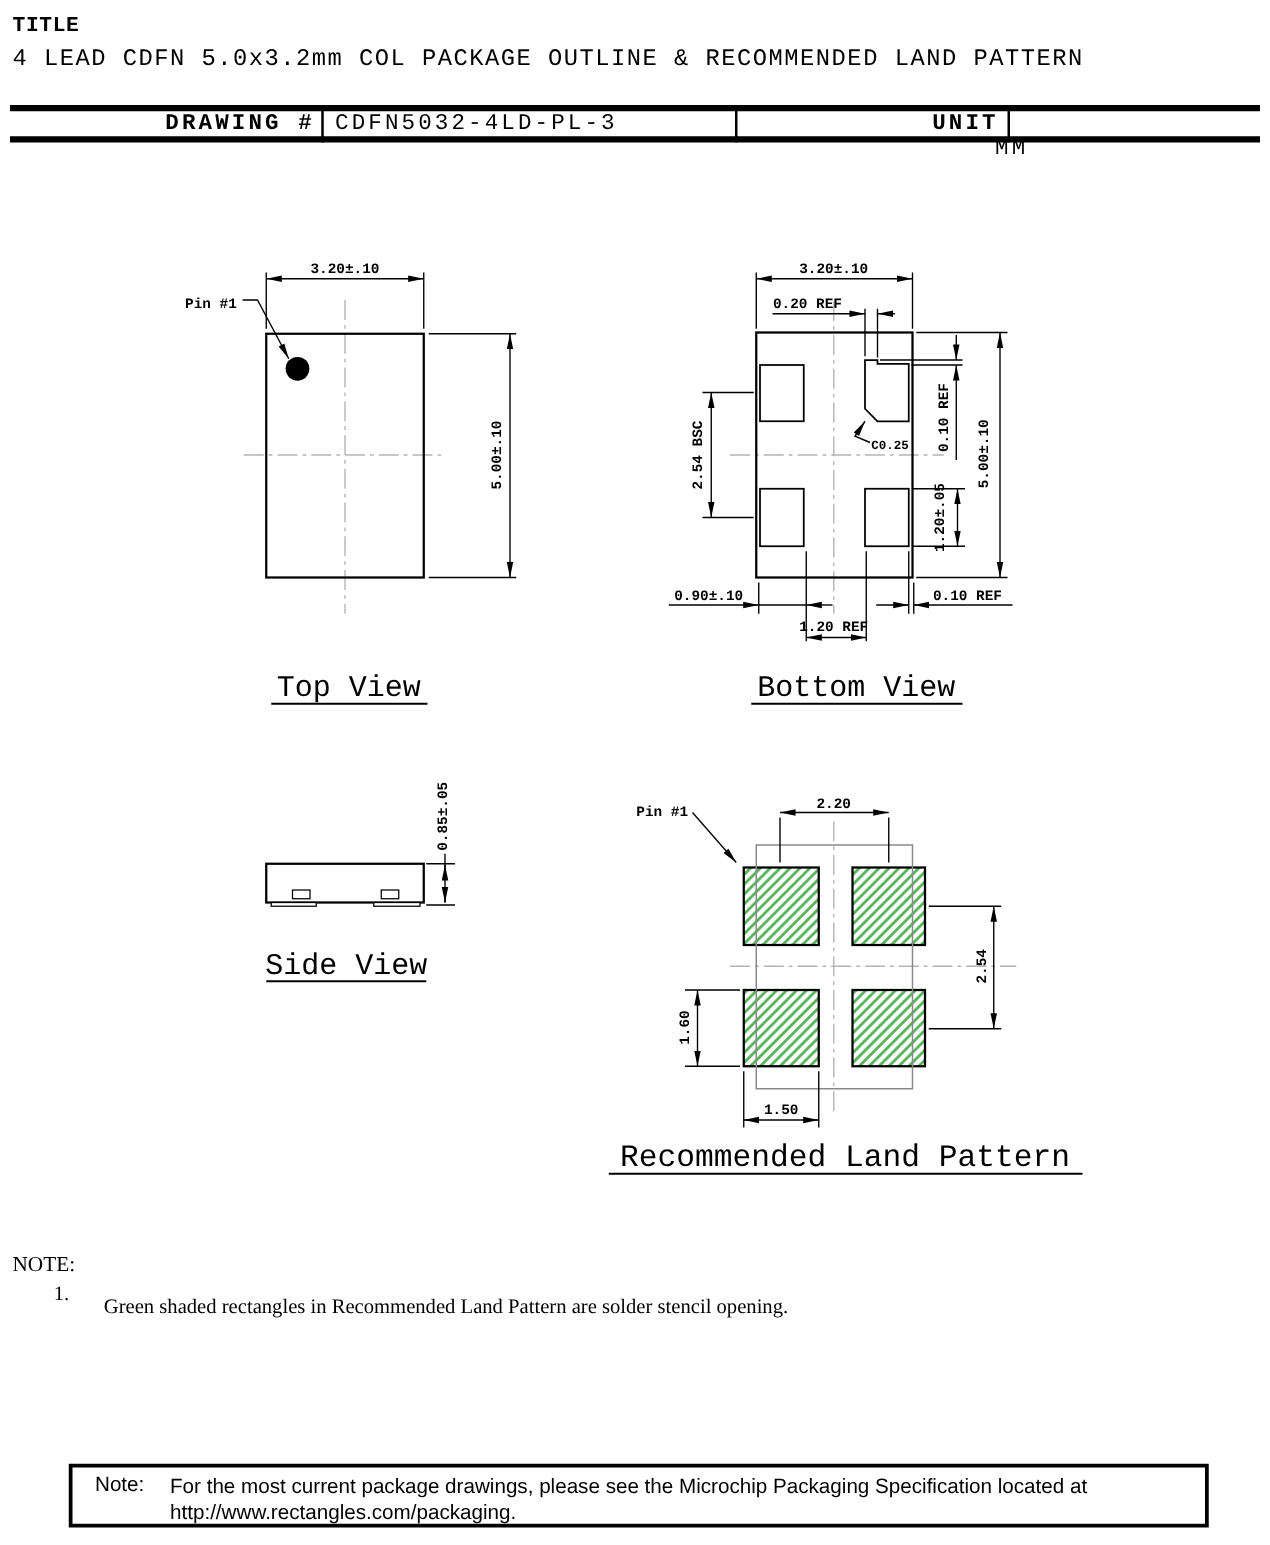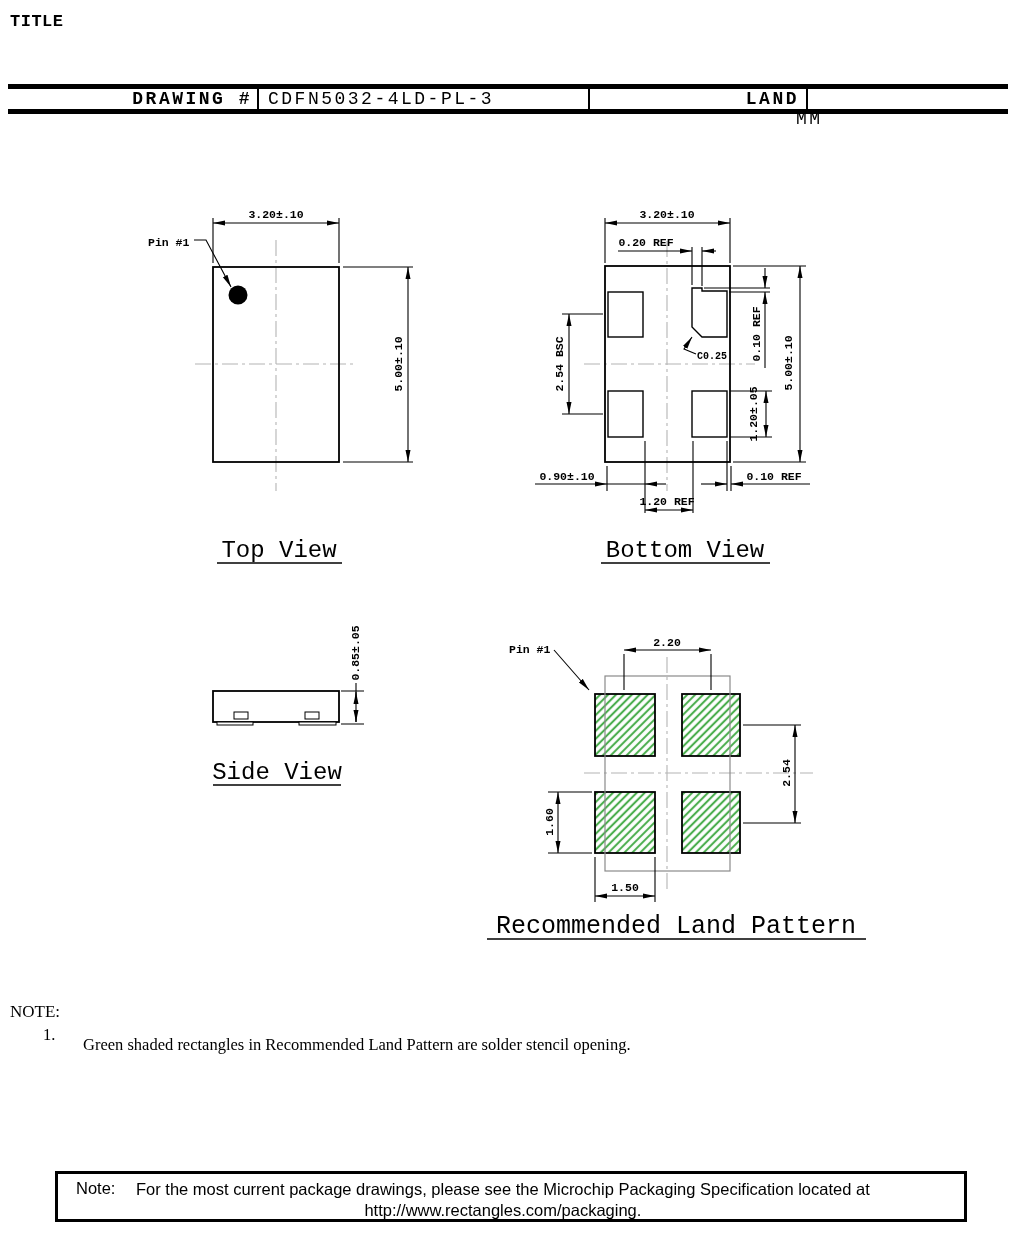--- a/index.html
+++ b/index.html
@@ -1,18 +1,18 @@
 <!DOCTYPE html>
 <html><head>
 <meta charset="utf-8">
 <style>
   html,body{margin:0;padding:0;background:#fff;}
   #page{position:relative;width:1016px;height:1236px;background:#fff;overflow:hidden;
         font-family:"Liberation Mono","DejaVu Sans Mono",monospace;color:#000;}
-  .abs{position:absolute;text-align:center;}
+  .abs{position:absolute;}
   
   .title-label{left:10px;top:12px;font-size:17px;font-weight:bold;letter-spacing:.5px;}
   .subtitle{left:10px;top:36px;font-size:19px;letter-spacing:1.2px;white-space:nowrap;}
   .tbar{left:8px;width:1000px;height:5px;background:#000;}
   .tdiv{width:2px;height:30px;top:84px;background:#000;}
   .tcell{top:89px;height:16px;line-height:20px;font-size:18px;letter-spacing:2.5px;white-space:nowrap;}
   .tbold{font-weight:bold;}
   
   .note-heading{left:10px;top:1002px;font-family:"Liberation Serif","DejaVu Serif",serif;font-size:17px;}
   .note-no{left:43px;top:1025px;font-family:"Liberation Serif","DejaVu Serif",serif;font-size:16.5px;}
@@ -35,29 +35,30 @@
   text.dim-sm{font:bold 10px "Liberation Mono","DejaVu Sans Mono",monospace;fill:#000;}
   text.vtitle{font:400 24px "Liberation Mono","DejaVu Sans Mono",monospace;fill:#000;}
   text.vtitle-lg{font:400 25px "Liberation Mono","DejaVu Sans Mono",monospace;fill:#000;}
 </style>
 </head>
 <body>
 
 <div id="page">
 
   <div class="abs title-label">TITLE</div>
+  <div class="abs subtitle">4 LEAD CDFN 5.0x3.2mm COL PACKAGE OUTLINE &amp; RECOMMENDED LAND PATTERN</div>
 
   <div class="abs tbar" style="top:84px;"></div>
   <div class="abs tbar" style="top:109px;"></div>
   <div class="abs tdiv" style="left:257px;"></div>
   <div class="abs tdiv" style="left:588px;"></div>
   <div class="abs tdiv" style="left:806px;"></div>
   <div class="abs tcell tbold" style="left:60px;width:192px;text-align:right;">DRAWING #</div>
   <div class="abs tcell" style="left:268px;">CDFN5032-4LD-PL-3</div>
-  <div class="abs tcell tbold" style="left:640px;width:159px;text-align:right;">LAND</div>
+  <div class="abs tcell tbold" style="left:640px;width:159px;text-align:right;">UNIT</div>
   <div class="abs tcell" style="left:796px;margin-top:20px;">MM</div>
 
   <svg width="1016" height="1236" viewBox="0 0 1016 1236">
     <defs>
       <marker id="arw" viewBox="0 0 12 6" refX="11.5" refY="3" markerWidth="13" markerHeight="6.5" orient="auto-start-reverse" markerUnits="userSpaceOnUse">
         <path d="M11.5 3 L0 0.6 L0 5.4 Z" fill="#000"></path>
       </marker>
       <pattern id="hatch" width="5.6" height="5.6" patternUnits="userSpaceOnUse" patternTransform="rotate(45)">
         <rect width="5.6" height="5.6" fill="#ffffff"></rect>
         <line x1="2.8" y1="-1" x2="2.8" y2="6.6" stroke-width="2.1" stroke="#4cae4f"></line>

